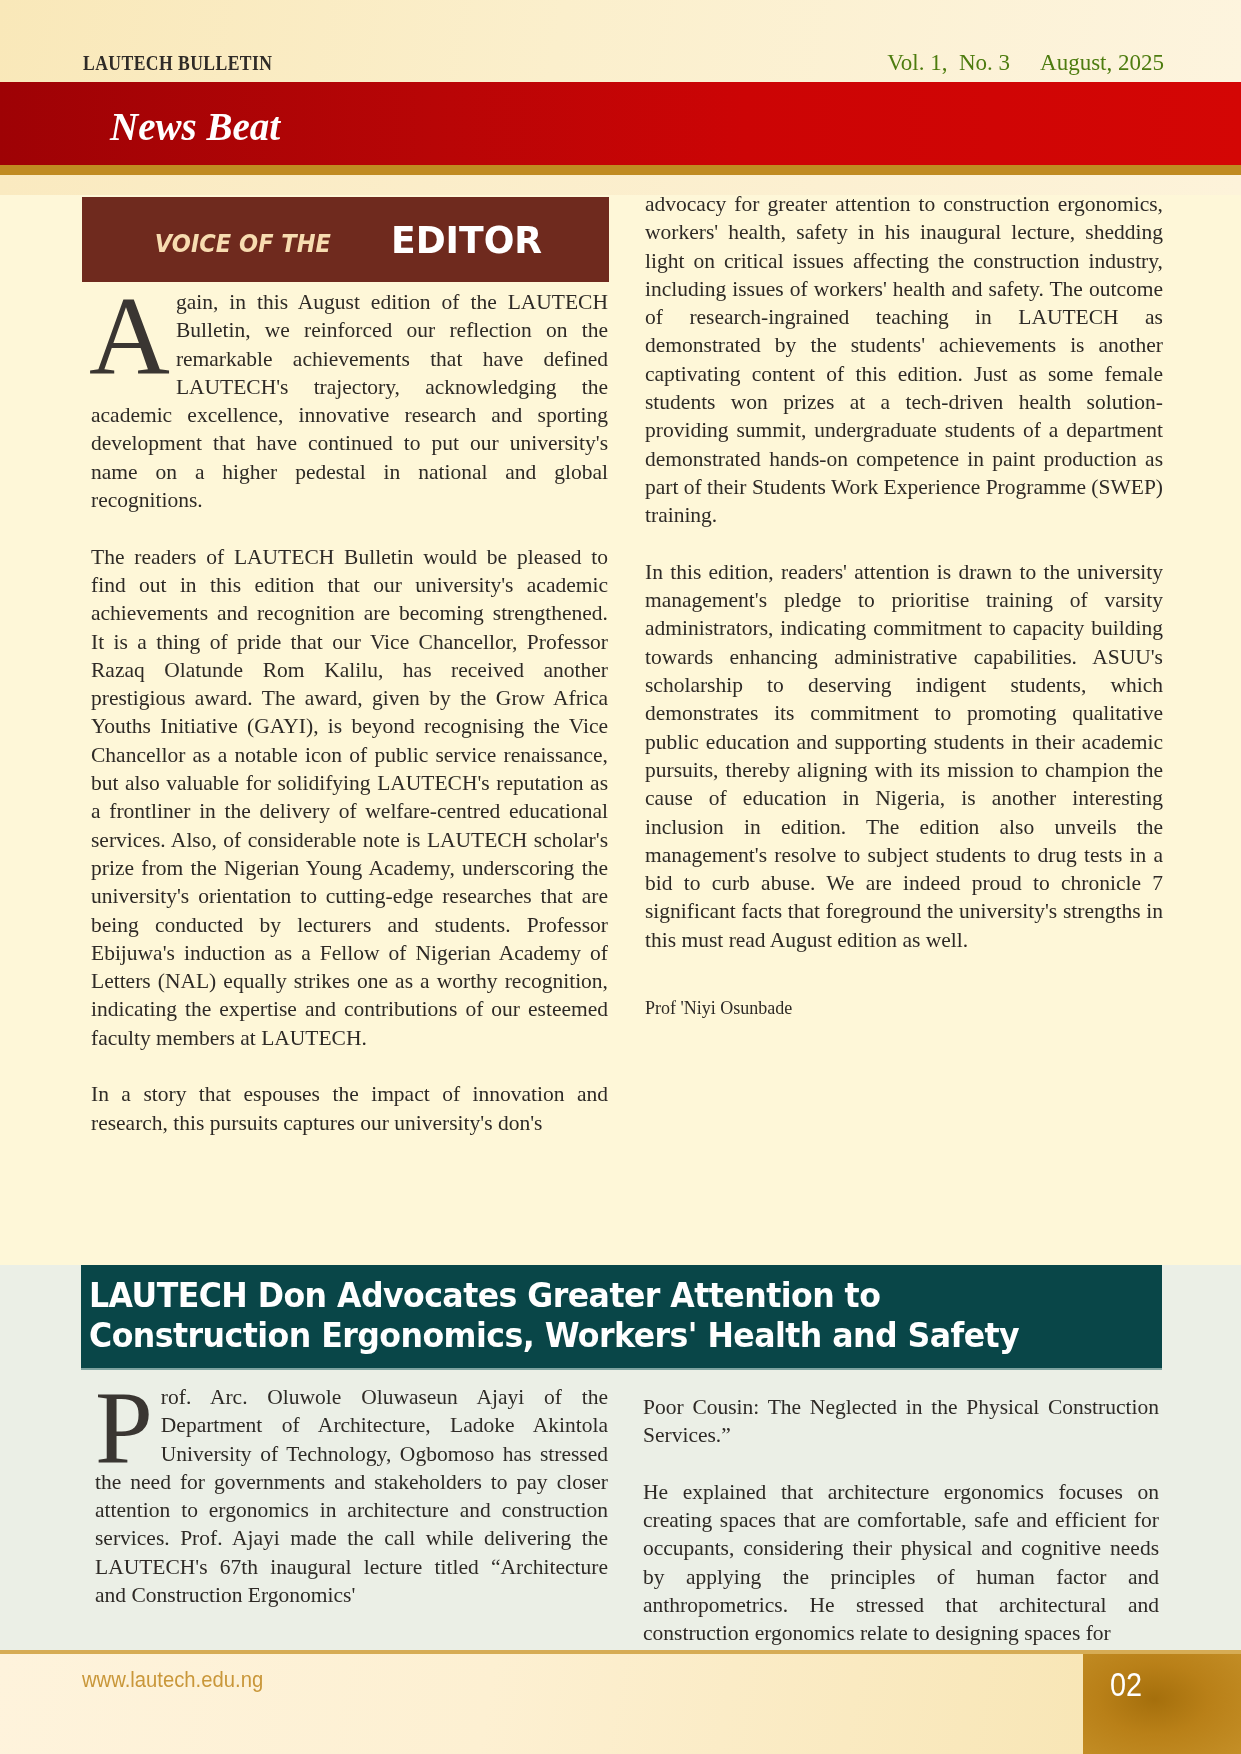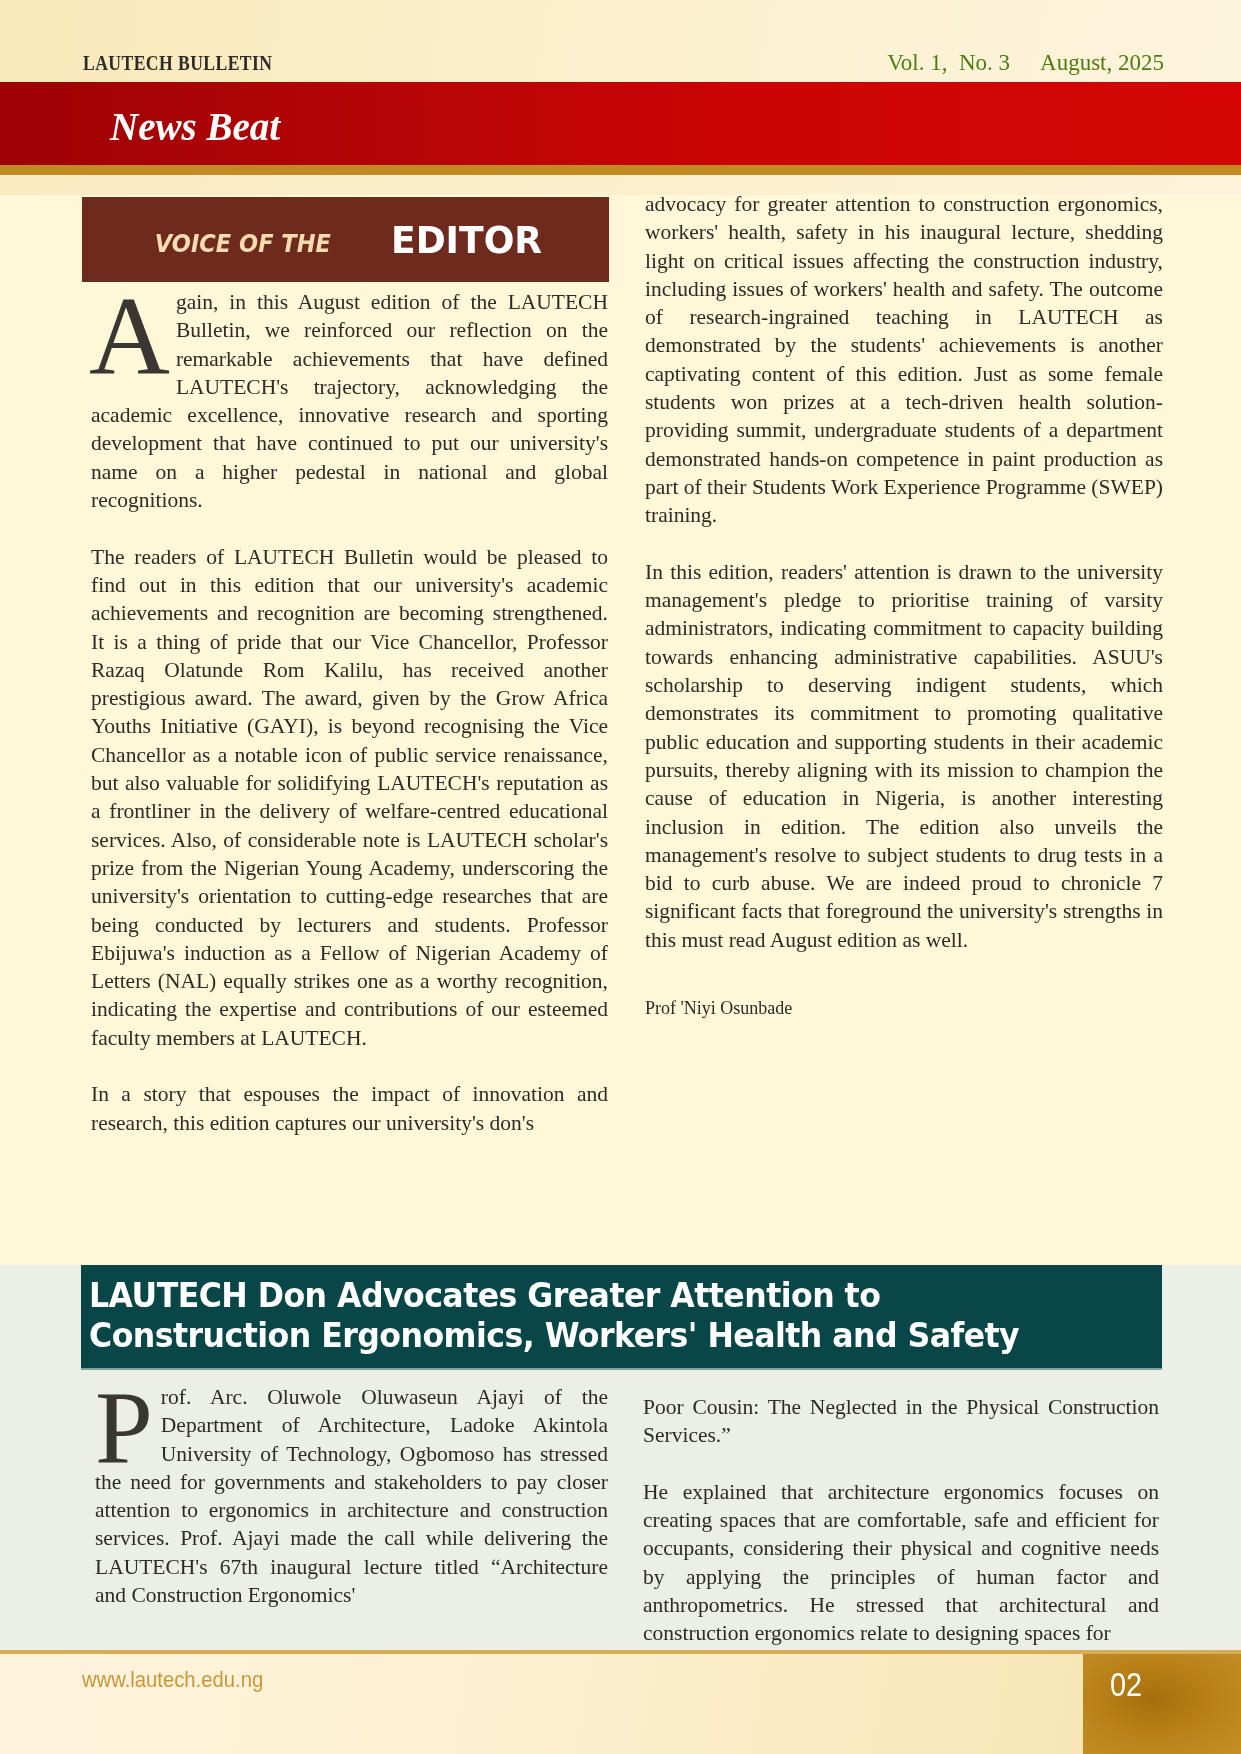--- a/index.html
+++ b/index.html
@@ -132,21 +132,21 @@
 <div class="under-band"></div>
 
 <div class="editor-banner">
   <span class="small">VOICE OF THE</span>
   <span class="big">EDITOR</span>
 </div>
 
 <div class="col col-left">
   <p><span class="dropcap">A</span><span>gain, in this August edition of the LAUTECH Bulletin, we reinforced our reflection on the remarkable achievements that have defined LAUTECH's trajectory, acknowledging the academic excellence, innovative research and sporting development that have continued to put our university's name on a higher pedestal in national and global recognitions.</span></p>
   <p>The readers of LAUTECH Bulletin would be pleased to find out in this edition that our university's academic achievements and recognition are becoming strengthened.  It is a thing of pride that our Vice Chancellor, Professor Razaq Olatunde Rom Kalilu, has received another prestigious award. The award, given by the Grow Africa Youths Initiative (GAYI), is beyond recognising the Vice Chancellor as a notable icon of public service renaissance, but also valuable for solidifying LAUTECH's reputation as a frontliner in the delivery of welfare-centred educational services. Also, of considerable note is LAUTECH scholar's prize from the Nigerian Young Academy, underscoring the university's orientation to cutting-edge researches that are being conducted by lecturers and students. Professor Ebijuwa's induction as a Fellow of Nigerian Academy of Letters (NAL) equally strikes one as a worthy recognition, indicating the expertise and contributions of our esteemed faculty members at LAUTECH.</p>
-  <p>In a story that espouses the impact of innovation and research, this edition captures our university's don's</p>
+  <p>In a story that espouses the impact of innovation and research, this pursuits captures our university's don's</p>
 </div>
 
 <div class="col col-right">
   <p>advocacy for greater attention to construction ergonomics, workers' health, safety in his inaugural lecture, shedding light on critical issues affecting the construction industry, including issues of workers' health and safety. The outcome of research-ingrained teaching in LAUTECH as demonstrated by the students' achievements is another captivating content of this edition. Just as some female students won prizes at a tech-driven health solution-providing summit, undergraduate students of a department demonstrated hands-on competence in paint production as part of their Students Work Experience Programme (SWEP) training.</p>
   <p>In this edition, readers' attention is drawn to the university management's pledge to prioritise training of varsity administrators, indicating commitment to capacity building towards enhancing administrative capabilities. ASUU's scholarship to deserving indigent students, which demonstrates its commitment to promoting qualitative public education and supporting students in their academic pursuits, thereby aligning with its mission to champion the cause of education in Nigeria, is another interesting inclusion in edition. The edition also unveils the management's resolve to subject students to drug tests in a bid to curb abuse. We are indeed proud to chronicle 7 significant facts that foreground the university's strengths in this must read August edition as well.</p>
   <div class="sig-name">Prof  'Niyi Osunbade</div>
 </div>
 
 <div class="lower-bg"></div>
 <div class="article-banner">

